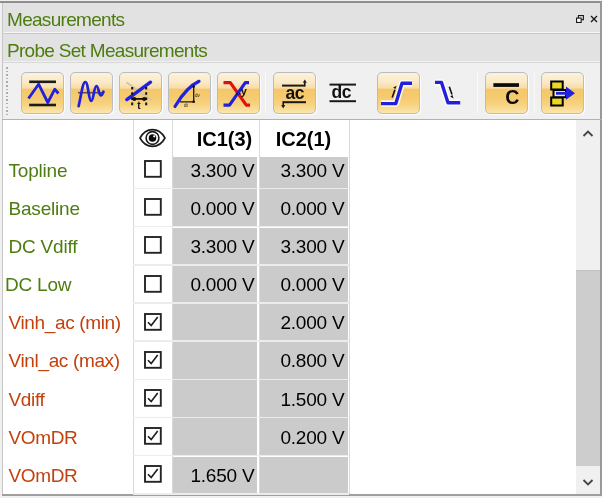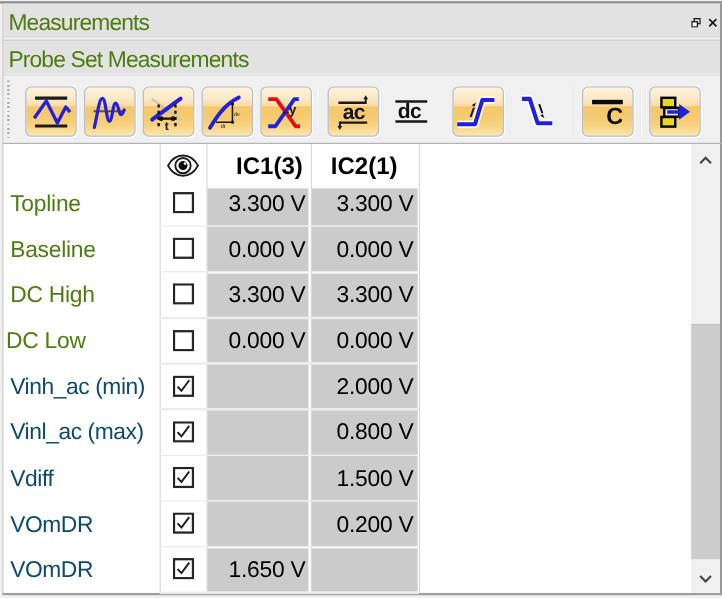--- a/index.html
+++ b/index.html
@@ -2,21 +2,21 @@
 <html><head><meta charset="utf-8"><style>
 *{margin:0;padding:0;box-sizing:border-box}
 html,body{width:602px;height:498px;background:#f0f0f0;overflow:hidden}
 body{font-family:"Liberation Sans",sans-serif;position:relative}
 .abs{position:absolute}
 .tb{position:absolute;border:1px solid #b9bcc2;border-radius:5px;background:linear-gradient(180deg,#fdf2da 0%,#fbe9c8 22%,#f8dca6 38%,#f5c76a 40%,#f5ca70 60%,#f7d27f 78%,#f9dd97 90%,#fbe7b0 100%);box-shadow:1px 1px 0 rgba(255,255,255,.9)}
 .tf{position:absolute}
 .sep{position:absolute;width:1px;background:#c9c9c9;border-right:1px solid #fafafa}
 .lbl{position:absolute;font-size:19px;letter-spacing:-0.2px;color:#4d7c0f;white-space:nowrap}
 .val{position:absolute;font-size:19px;letter-spacing:-0.2px;color:#000;text-align:right;white-space:nowrap}
-.red{color:#0c4a6e;letter-spacing:-0.35px}
+.red{color:#c2410c;letter-spacing:-0.35px}
 </style></head><body>
 
 <div class="abs" style="left:0;top:0.5px;width:601.5px;height:2px;background:#8f8f8f"></div>
 <div class="abs" style="left:599.5px;top:0.5px;width:2px;height:495px;background:#999"></div>
 <div class="abs" style="left:2px;top:493.9px;width:599px;height:1.8px;background:#9f9f9f"></div>
 <div class="abs" style="left:2px;top:2.5px;width:1px;height:491.5px;background:#c6c6c6"></div>
 <div class="abs" style="left:3px;top:2.5px;width:596.5px;height:29px;background:#e2e2e2"></div>
 <div class="abs lbl" style="left:7px;top:9px;letter-spacing:-0.7px">Measurements</div>
 <svg class="abs" width="8" height="8" viewBox="0 0 8 8" style="left:575.8px;top:15px">
 <rect x="2.4" y="0.55" width="5" height="4.2" fill="none" stroke="#1a1a1a" stroke-width="1.1"></rect>
@@ -133,21 +133,21 @@
 <div class="abs" style="left:132.5px;top:225.8px;width:216.0px;height:1.7px;background:#ececec"></div>
 <div class="lbl" style="left:8.5px;top:197.7px">Baseline</div>
 <svg width="18" height="18" viewBox="0 0 18 18" style="position:absolute;left:143.5px;top:198.17px">
     <rect x="1" y="1" width="15.8" height="15.8" fill="#fff" stroke="#252525" stroke-width="1.9"></rect>
   </svg>
 <div class="val" style="left:172px;top:197.7px;width:82.5px">0.000 V</div>
 <div class="val" style="left:258.5px;top:197.7px;width:86.0px">0.000 V</div>
 <div class="abs" style="left:173px;top:227.5px;width:84.3px;height:36.5px;background:#cbcbcb"></div>
 <div class="abs" style="left:260.2px;top:227.5px;width:87.6px;height:36.5px;background:#cbcbcb"></div>
 <div class="abs" style="left:132.5px;top:264.0px;width:216.0px;height:1.7px;background:#ececec"></div>
-<div class="lbl" style="left:8.5px;top:235.8px">DC High</div>
+<div class="lbl" style="left:8.5px;top:235.8px">DC Vdiff</div>
 <svg width="18" height="18" viewBox="0 0 18 18" style="position:absolute;left:143.5px;top:236.34px">
     <rect x="1" y="1" width="15.8" height="15.8" fill="#fff" stroke="#252525" stroke-width="1.9"></rect>
   </svg>
 <div class="val" style="left:172px;top:235.8px;width:82.5px">3.300 V</div>
 <div class="val" style="left:258.5px;top:235.8px;width:86.0px">3.300 V</div>
 <div class="abs" style="left:173px;top:265.7px;width:84.3px;height:36.5px;background:#cbcbcb"></div>
 <div class="abs" style="left:260.2px;top:265.7px;width:87.6px;height:36.5px;background:#cbcbcb"></div>
 <div class="abs" style="left:132.5px;top:302.2px;width:216.0px;height:1.7px;background:#ececec"></div>
 <div class="lbl" style="left:5px;top:274.0px">DC Low</div>
 <svg width="18" height="18" viewBox="0 0 18 18" style="position:absolute;left:143.5px;top:274.51px">

